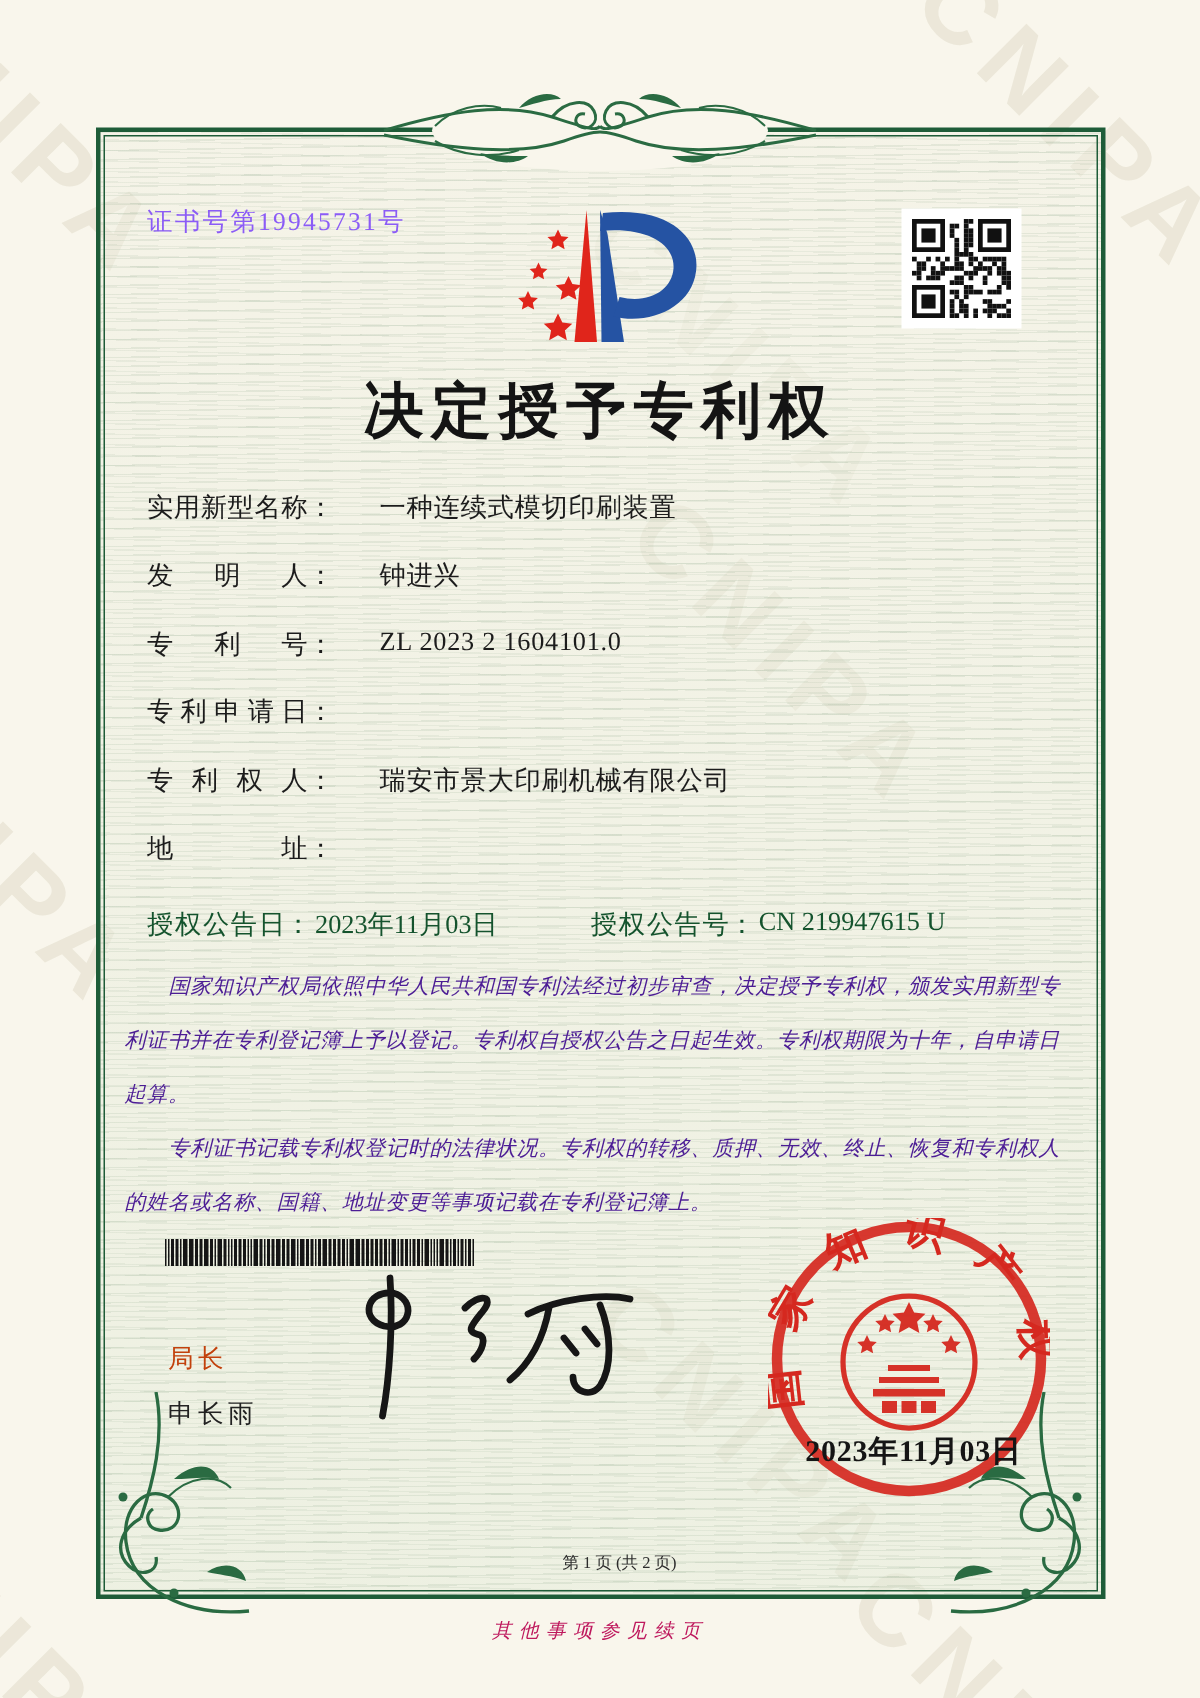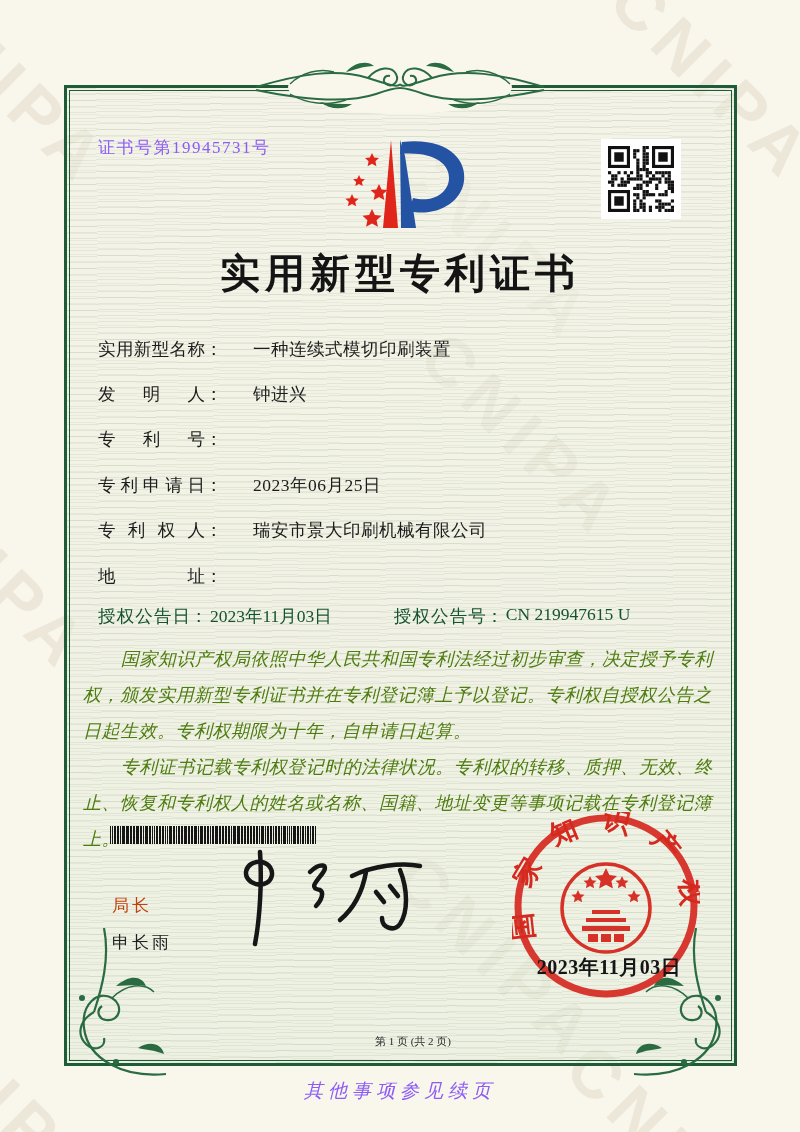--- a/index.html
+++ b/index.html
@@ -30,49 +30,49 @@
   .cert-no{left:98px;top:136px;font-size:17px;letter-spacing:1.5px;color:#8b5cf6;}
 
   .logo{left:336px;top:126px;}
   .qr-box{left:601px;top:139px;width:80px;height:80px;background:#fff;display:flex;
           align-items:center;justify-content:center;}
 
   .title{left:0;top:246px;width:800px;text-align:center;font-size:40px;font-weight:700;
          letter-spacing:5px;color:#141414;}
 
   .fields{left:98px;top:326px;width:590px;font-size:17.5px;color:#1c1c1c;}
-  .frow{display:flex;height:45.4px;align-items:center;}
+  .frow{display:flex;height:45.4px;align-items:flex-start;}
   .flabel{display:inline-block;width:107px;text-align:justify;text-align-last:justify;}
   .fcolon{width:20px;}
   .fvalue{flex:1;letter-spacing:0.5px;margin-left:28px;}
 
   .grant{left:98px;top:604px;width:620px;font-size:17.5px;color:#14532d;display:flex;}
   .gpair{display:flex;}
   .gpair .flabel{width:92px;}
   .gpair2{margin-left:62px;}
 
-  .paras{left:83px;top:641px;width:636px;font-size:18px;line-height:36px;
-         font-style:italic;color:#4d7c0f;letter-spacing:0.5px;}
+  .paras{left:83px;top:641px;width:636px;font-size:14px;line-height:36px;
+         font-style:italic;color:#4c1d95;letter-spacing:0.5px;}
   .paras p{margin:0;text-indent:2.1em;}
 
   .barcode{left:110px;top:826px;}
 
   .sig-title{left:112px;top:894px;font-family:"Liberation Sans",sans-serif;font-size:17px;
              letter-spacing:3px;color:#c2410c;}
   .sig-name{left:112px;top:931px;font-family:"Liberation Sans",sans-serif;font-size:17px;
             letter-spacing:3px;color:#222;}
   .sig-hand{left:222px;top:848px;}
 
   .seal{left:512px;top:812px;width:188px;height:188px;z-index:6;}
   .seal-date{left:524px;top:954px;width:170px;text-align:center;font-size:20px;
              font-weight:600;color:#151515;z-index:7;letter-spacing:0.5px;}
 
   .page-num{left:0;top:1034px;width:800px;text-align:center;font-size:11px;color:#2b2b2b;margin-left:13px;}
-  .footer-note{left:0;top:1078px;width:800px;text-align:center;font-size:19px;
-               font-style:italic;letter-spacing:5px;color:#8b5cf6;}
+  .footer-note{left:0;top:1078px;width:800px;text-align:center;font-size:13px;
+               font-style:italic;letter-spacing:5px;color:#be185d;}
 </style>
 </head>
 <body>
 
 <div class="page">
 
   <span class="wm" style="left:-56px;top:-36px;">CNIPA</span>
   <span class="wm" style="left:650px;top:-40px;">CNIPA</span>
   <span class="wm" style="left:430px;top:120px;color:rgba(170,158,120,0.10);">CNIPA</span>
   <span class="wm" style="left:460px;top:316px;">CNIPA</span>
@@ -278,41 +278,41 @@
         <rect x="6" y="6" width="9" height="9" fill="#111"></rect>
         <rect x="42" y="0" width="21" height="21" fill="#111"></rect>
         <rect x="45" y="3" width="15" height="15" fill="#fff"></rect>
         <rect x="48" y="6" width="9" height="9" fill="#111"></rect>
         <rect x="0" y="42" width="21" height="21" fill="#111"></rect>
         <rect x="3" y="45" width="15" height="15" fill="#fff"></rect>
         <rect x="6" y="48" width="9" height="9" fill="#111"></rect>
       </svg>
   </div>
 
-  <div class="abs title">实用新型专利证书</div>
+  <div class="abs title">决定授予专利权</div>
 
   <div class="abs fields">
     <div class="frow">
       <span class="flabel">实用新型名称</span>
         <span class="fcolon">：</span>
         <span class="fvalue">一种连续式模切印刷装置</span>
     </div>
     <div class="frow">
       <span class="flabel">发明人</span>
         <span class="fcolon">：</span>
         <span class="fvalue">钟进兴</span>
     </div>
     <div class="frow">
       <span class="flabel">专利号</span>
         <span class="fcolon">：</span>
+        <span class="fvalue">ZL 2023 2 1604101.0</span>
     </div>
     <div class="frow">
       <span class="flabel">专利申请日</span>
         <span class="fcolon">：</span>
-        <span class="fvalue">2023年06月25日</span>
     </div>
     <div class="frow">
       <span class="flabel">专利权人</span>
         <span class="fcolon">：</span>
         <span class="fvalue">瑞安市景大印刷机械有限公司</span>
     </div>
     <div class="frow">
       <span class="flabel">地址</span>
         <span class="fcolon">：</span>
     </div>

